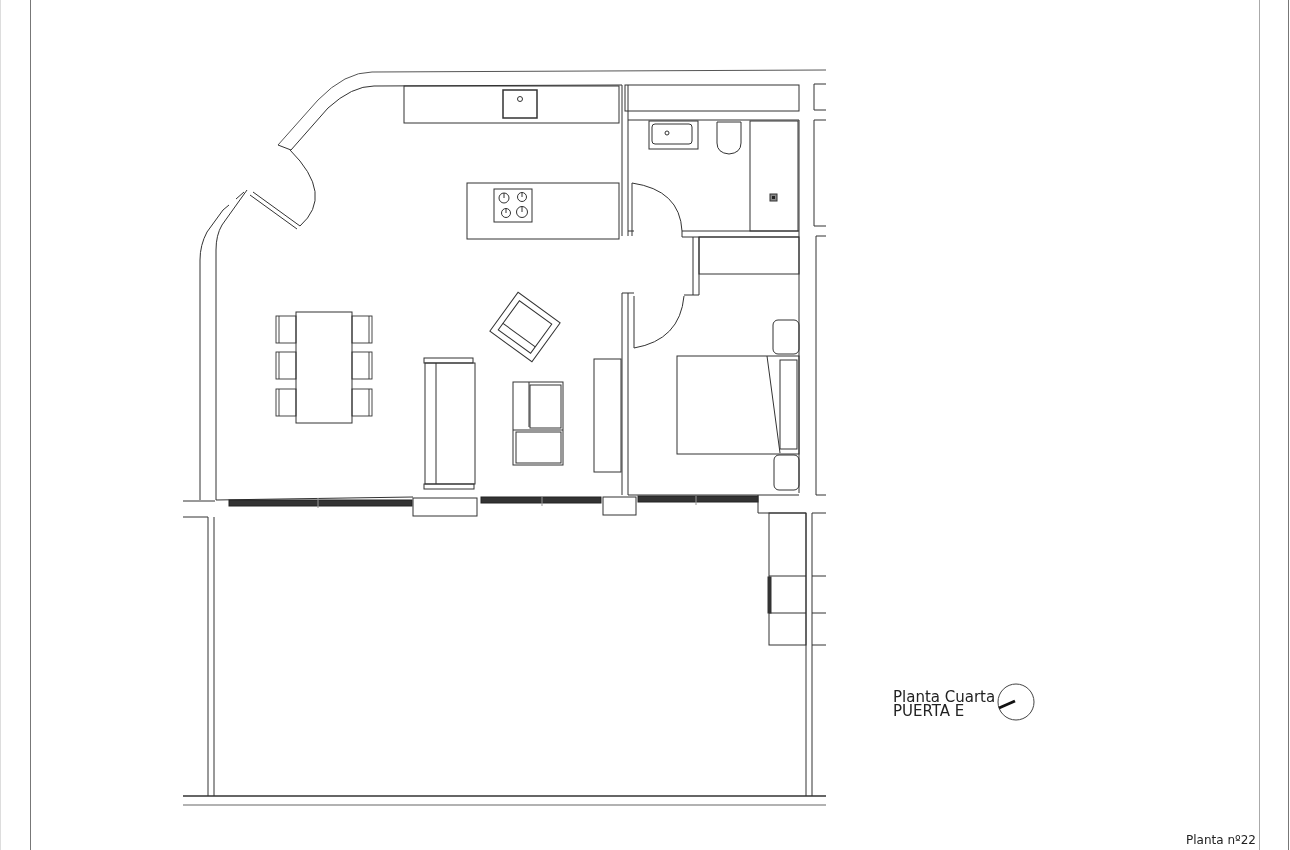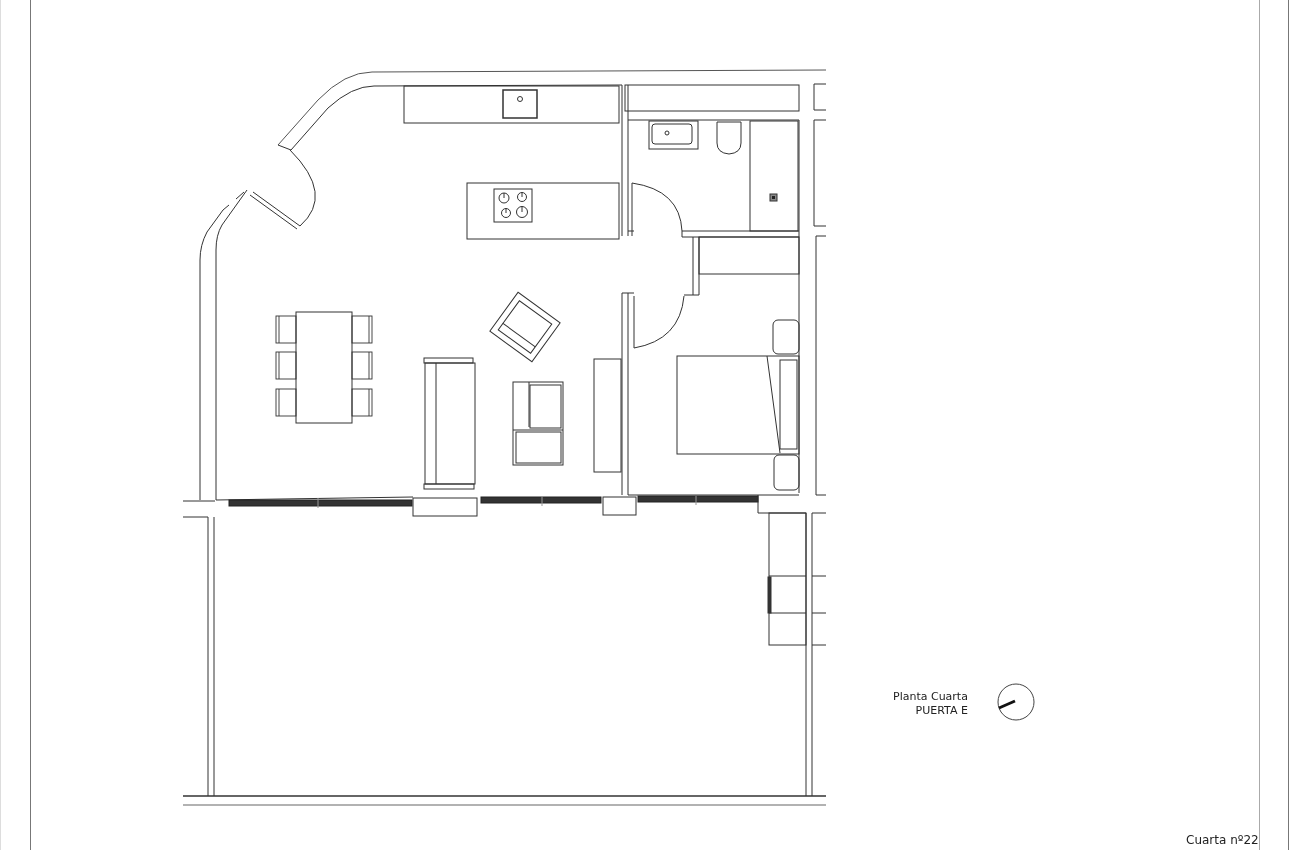--- a/index.html
+++ b/index.html
@@ -2,21 +2,21 @@
 <html><head>
 <meta charset="utf-8">
 <style>
   html, body { margin:0; padding:0; background:#ffffff; }
   body { width:1290px; height:850px; position:relative; overflow:hidden; font-family:"DejaVu Sans", sans-serif; }
   .frame-left { position:absolute; left:30px; top:0; width:1px; height:850px; background:#777; }
   .frame-right { position:absolute; left:1259px; top:0; width:1px; height:850px; background:#aaa; }
   .frame-right2 { position:absolute; left:1288px; top:0; width:1px; height:850px; background:#777; }
   .edge-left { position:absolute; left:0; top:0; width:1px; height:850px; background:#ddd; }
   svg.plan { position:absolute; left:0; top:0; }
-  .label { position:absolute; font-size:11px; color:#222; line-height:14px;text-align:right; }
+  .label { position:absolute; font-size:15px; color:#222; line-height:14px; }
   .title-block { left:893px; top:690px; }
   .sheet-no { position:absolute; left:1186px; top:833px; font-size:12px; color:#222; }
 </style>
 </head>
 <body>
 
 <div class="edge-left"></div>
 <div class="frame-left"></div>
 <div class="frame-right"></div>
 <div class="frame-right2"></div>
@@ -198,13 +198,13 @@
     <circle cx="1016" cy="702" r="18" stroke="#444"></circle>
     <line x1="999" y1="708" x2="1015" y2="701" stroke="#111" stroke-width="3"></line>
   </g>
 </svg>
 
 <div class="label title-block">
   <div>Planta Cuarta</div>
   <div>PUERTA E</div>
 </div>
 
-<div class="sheet-no">Cuarta nº22</div>
+<div class="sheet-no">Planta nº22</div>
 
 </body></html>

